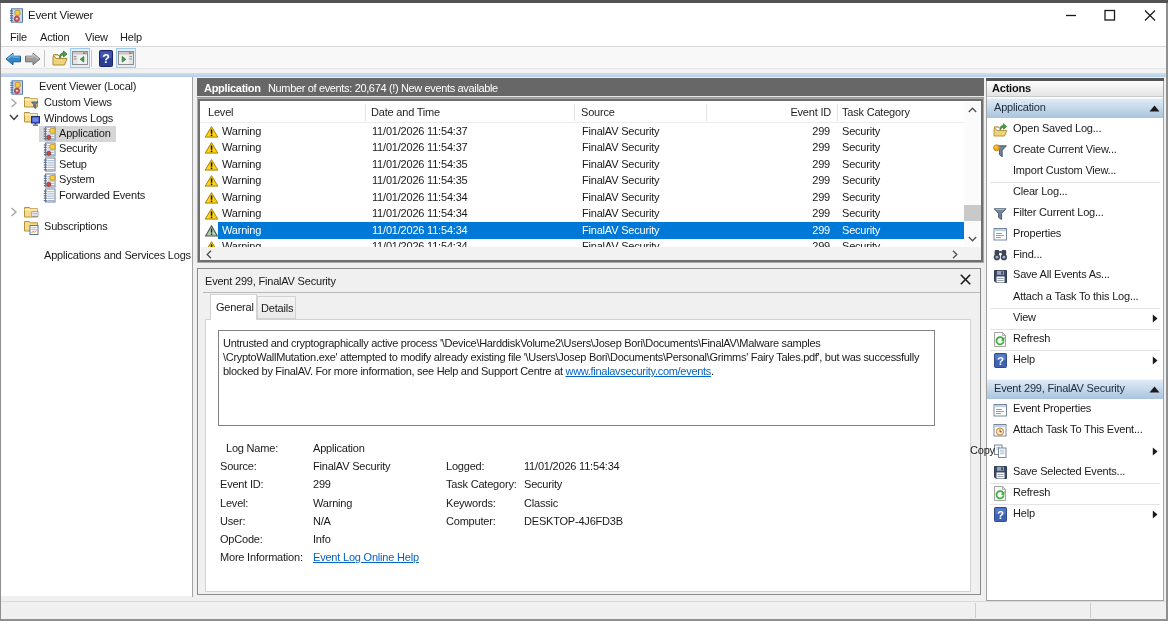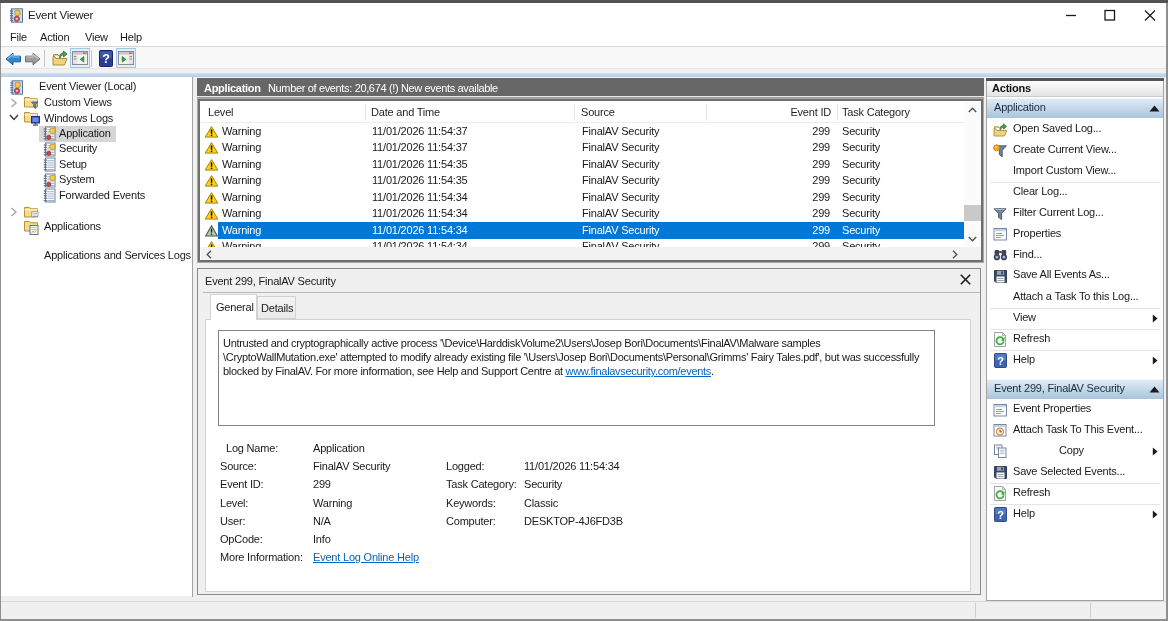--- a/index.html
+++ b/index.html
@@ -205,21 +205,21 @@
   </svg>
   <div class="txt" style="left:44px;top:205px;margin-top:44px;">Applications and Services Logs</div>
 
   <svg class="abs" style="left:24px;top:219px;" width="16" height="17" viewBox="0 0 16 17">
     <path d="M0.5 2.5 L0.5 12 L13.5 12 L13.5 3.8 L6.5 3.8 L5.5 2.5 Z" fill="#f5db8d" stroke="#b5923a" stroke-width="1"></path>
     <rect x="6" y="6.5" width="8" height="9" fill="#ffffff" stroke="#5f7492" stroke-width="1"></rect>
     <rect x="7.3" y="8.3" width="5.4" height="0.9" fill="#9fb4d0"></rect>
     <rect x="7.3" y="10.2" width="5.4" height="0.9" fill="#9fb4d0"></rect>
     <path d="M7.5 14.2 L9 12.2 L10.5 13.4 L12.3 11.4" fill="none" stroke="#d98030" stroke-width="0.9"></path>
   </svg>
-  <div class="txt" style="left:44px;top:220px;">Applications</div>
+  <div class="txt" style="left:44px;top:220px;">Subscriptions</div>
 </div>
 
 <div class="abs" style="left:197px;top:78px;width:787px;height:18px;background:#676767;"></div>
 <div class="txt" style="left:204px;top:81.5px;font-weight:bold;color:#ffffff;letter-spacing:-0.3px;">Application</div>
 <div class="txt" style="left:268px;top:81.5px;color:#ffffff;letter-spacing:-0.35px;">Number of events: 20,674 (!) New events available</div>
 <div class="abs" style="left:197px;top:96px;width:787px;height:1px;background:#e6e6e4;"></div>
 <div class="abs" style="left:197px;top:97px;width:787px;height:1px;background:#9a9a96;"></div>
 <div class="abs" style="left:197px;top:98px;width:787px;height:1px;background:#e0e0de;"></div>
 
 <div class="abs" style="left:198px;top:99px;width:785px;height:163px;background:#ffffff;border:2px solid #6f6f6f;box-sizing:border-box;box-shadow:0 0 0 1px #a8a8a6;"></div>
@@ -489,21 +489,21 @@
 <div class="txt" style="left:1013px;top:422.9px;">Attach Task To This Event...</div>
 <svg class="abs" style="left:993px;top:444.3px;" width="15" height="15" viewBox="0 0 15 15">
       <rect x="1.5" y="1" width="7.5" height="9.5" fill="#ffffff" stroke="#6a7a94" stroke-width="0.9"></rect>
       <rect x="3" y="2.8" width="4" height="0.8" fill="#9db0c8"></rect>
       <rect x="3" y="4.6" width="4" height="0.8" fill="#9db0c8"></rect>
       <rect x="5.5" y="4" width="7.5" height="9.5" fill="#ffffff" stroke="#6a7a94" stroke-width="0.9"></rect>
       <rect x="7" y="5.8" width="4.5" height="0.8" fill="#9db0c8"></rect>
       <rect x="7" y="7.6" width="4.5" height="0.8" fill="#9db0c8"></rect>
       <rect x="7" y="9.4" width="4.5" height="0.8" fill="#9db0c8"></rect>
     </svg>
-<div class="txt" style="left:1059px;top:443.8px;">Copy</div>
+<div class="txt" style="left:970px;top:443.8px;">Copy</div>
 <svg class="abs" style="left:993px;top:465.2px;" width="15" height="15" viewBox="0 0 15 15">
       <path d="M1.5 1.5 L13.5 1.5 L13.5 13.5 L3 13.5 L1.5 12 Z" fill="#3a4a66" stroke="#25324a" stroke-width="0.9"></path>
       <rect x="4" y="1.8" width="7" height="4" fill="#9aa5b8"></rect>
       <rect x="8.2" y="2.4" width="1.8" height="2.8" fill="#3a4a66"></rect>
       <rect x="3.5" y="7.5" width="8" height="6" fill="#ffffff"></rect>
       <rect x="4.5" y="9" width="6" height="0.9" fill="#8a93a6"></rect>
       <rect x="4.5" y="11" width="6" height="0.9" fill="#8a93a6"></rect>
     </svg>
 <div class="txt" style="left:1013px;top:464.7px;">Save Selected Events...</div>
 <svg class="abs" style="left:993px;top:486.1px;" width="15" height="15" viewBox="0 0 15 15">

